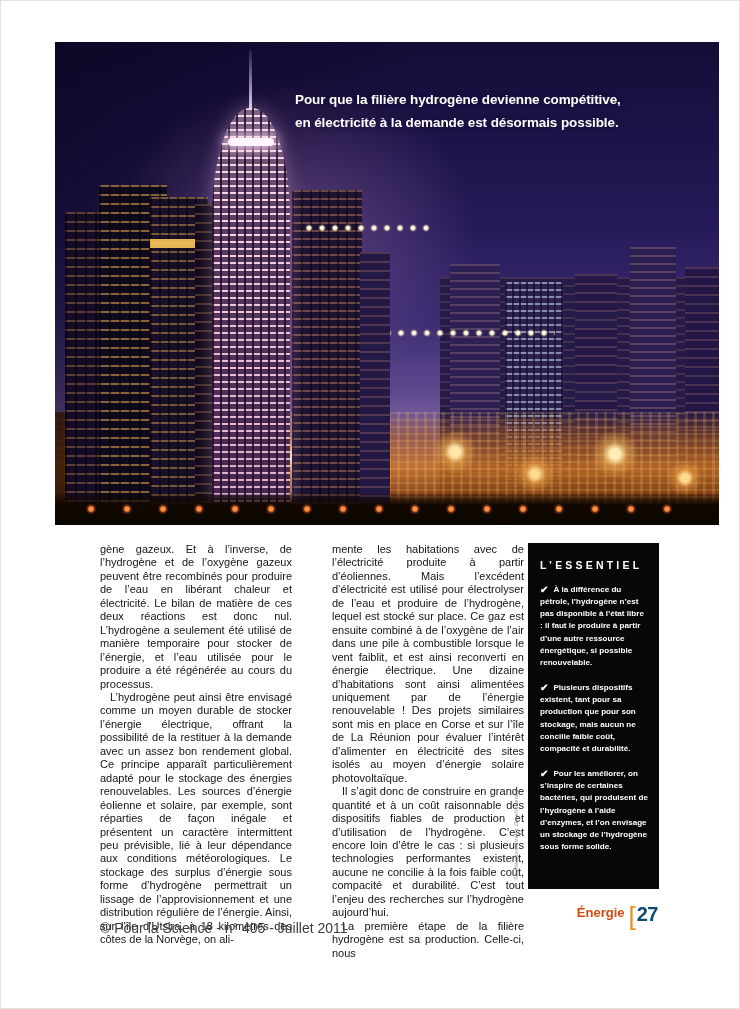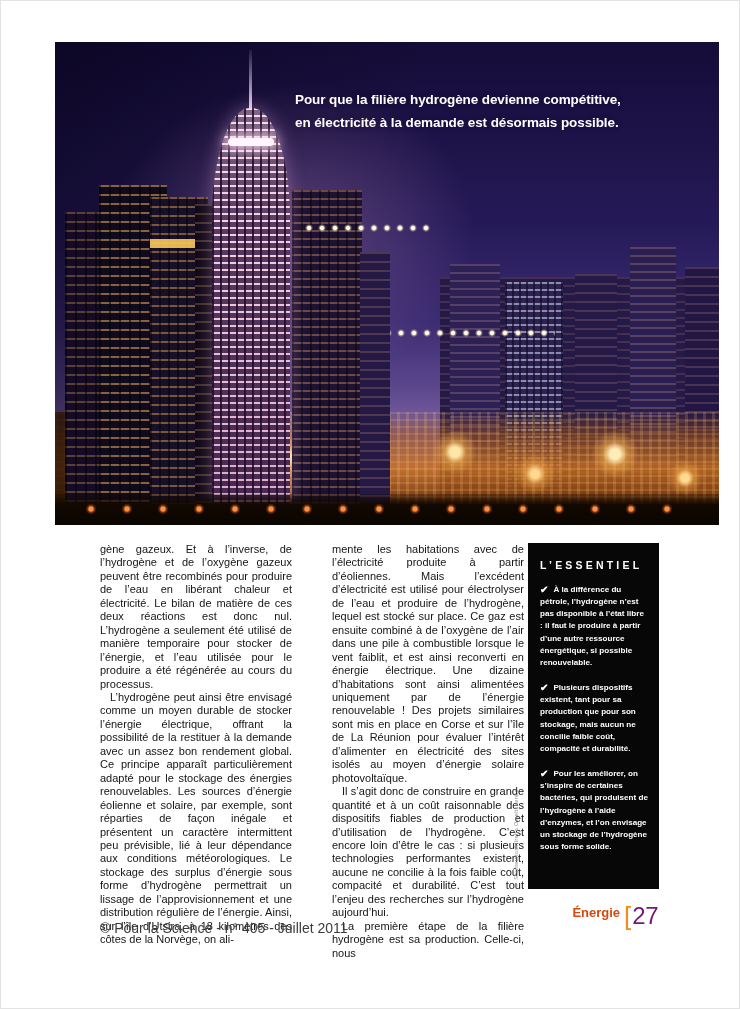--- a/index.html
+++ b/index.html
@@ -100,21 +100,21 @@
   .check{font-size:10px;margin-right:5px;vertical-align:-1px;}
 
   .vcredit{position:absolute;left:513px;top:768px;height:120px;writing-mode:vertical-rl;
      transform:rotate(180deg);font-size:5.5px;color:#8f8f8f;letter-spacing:.4px;white-space:nowrap;}
 
   
   .footer-copy{position:absolute;left:100px;top:920px;font-size:14px;color:#3c3c3c;}
   .pagemark{position:absolute;top:905px;right:82px;display:flex;}
   .section{color:#d14a10;font-weight:700;font-size:13px;padding-bottom:4px;margin-right:4px;}
   .bracket{color:#ee8c1e;font-size:26px;line-height:.85;margin-right:1px;}
-  .pagenum{color:#701a75;font-weight:400;font-size:24px;line-height:.9;letter-spacing:-.5px;}
+  .pagenum{color:#0c4a6e;font-weight:700;font-size:20px;line-height:.9;letter-spacing:-.5px;}
 </style>
 </head>
 <body>
 
 <div class="page">
 
   <div class="hero">
     <div class="sky-shade b" style="inset:0"></div>
     <div class="glow-pink b"></div>
 

